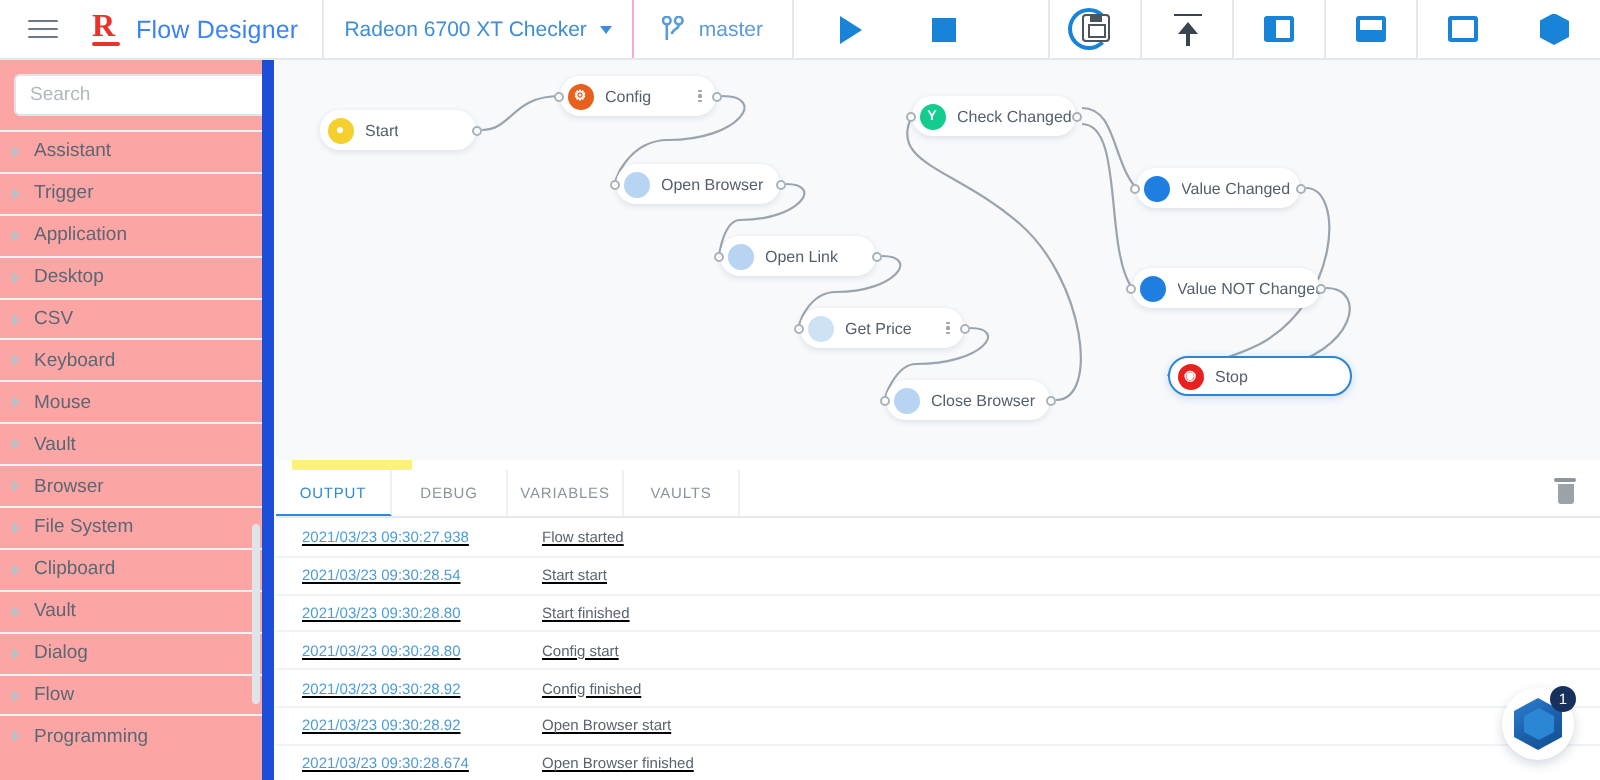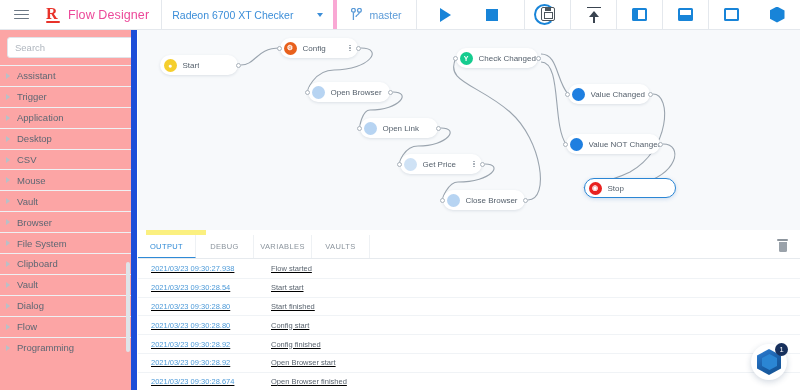--- a/index.html
+++ b/index.html
@@ -34,24 +34,24 @@
   #logo-mark {
     position: relative; width: 15px; height: 17px;
     color: #e8322a; font-weight: bold; font-size: 16px;
     line-height: 15px; letter-spacing: -0.5px;
     font-family: "Liberation Serif", serif;
   }
   #logo-mark .underline {
     position: absolute; left: 0; bottom: 0; width: 14px; height: 2px;
     background: #e8322a; border-radius: 1px;
   }
-  #brand-title { font-size: 12.5px; color: #ec4899; letter-spacing: .1px; }
+  #brand-title { font-size: 12.5px; color: #3b82f6; letter-spacing: .1px; }
 
   #project-sel {
-    padding: 0 10px; gap: 24px; border-right: 4px solid #f9a8d4;
+    padding: 0 10px; gap: 7px; border-right: 1px solid #f9a8d4;
     cursor: pointer;
   }
   #project-sel .label { font-size: 10.5px; color: #3c8ed8; }
   .caret-dn {
     width: 0; height: 0; border-left: 3.5px solid transparent;
     border-right: 3.5px solid transparent; border-top: 4px solid #3c8ed8;
   }
 
   #branch-sel {
     padding: 0 14px; gap: 7px; border-right: 1px solid #e4e8ed; cursor: pointer; justify-content: center;
@@ -366,20 +366,24 @@
       <div class="cat-item">
         <span class="chev-r"></span>
         <span class="cat-label">Desktop</span>
       </div>
       <div class="cat-item">
         <span class="chev-r"></span>
         <span class="cat-label">CSV</span>
       </div>
       <div class="cat-item">
         <span class="chev-r"></span>
+        <span class="cat-label">Keyboard</span>
+      </div>
+      <div class="cat-item">
+        <span class="chev-r"></span>
         <span class="cat-label">Mouse</span>
       </div>
       <div class="cat-item">
         <span class="chev-r"></span>
         <span class="cat-label">Vault</span>
       </div>
       <div class="cat-item">
         <span class="chev-r"></span>
         <span class="cat-label">Browser</span>
       </div>

